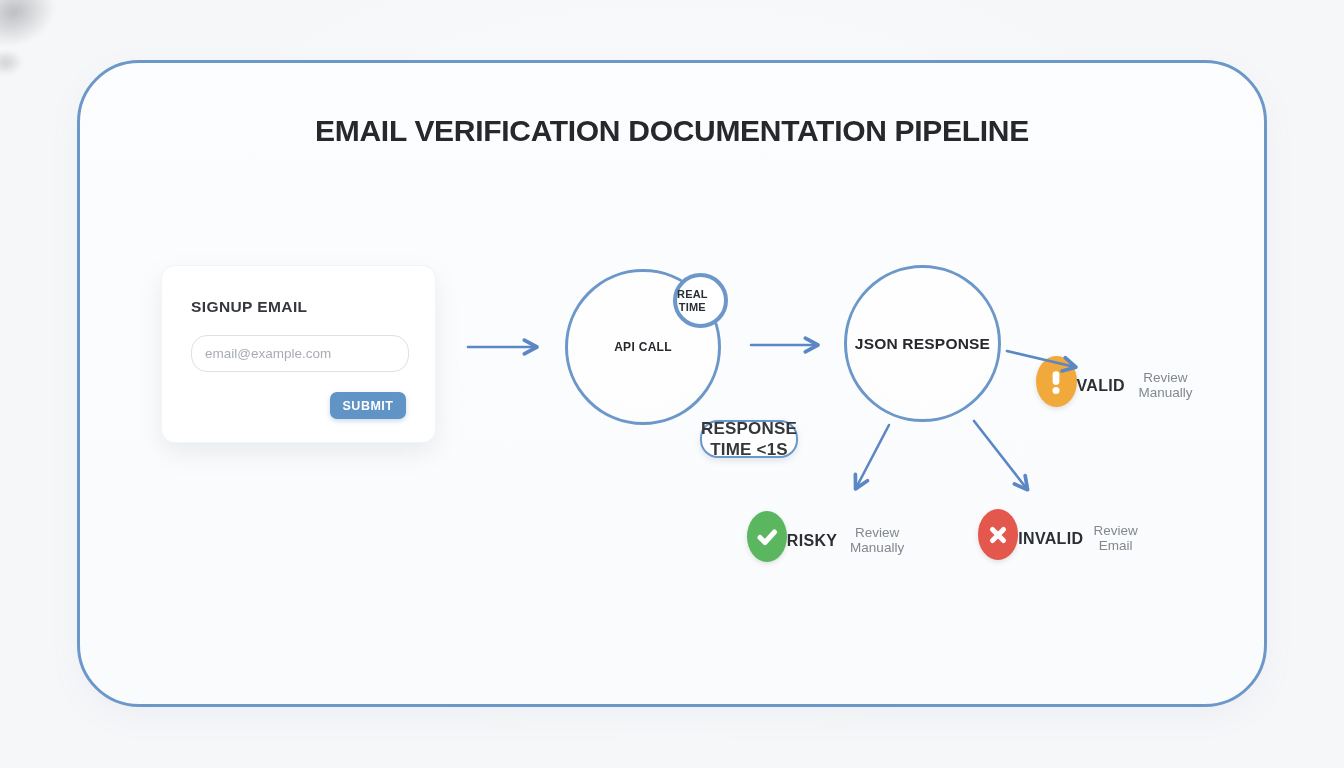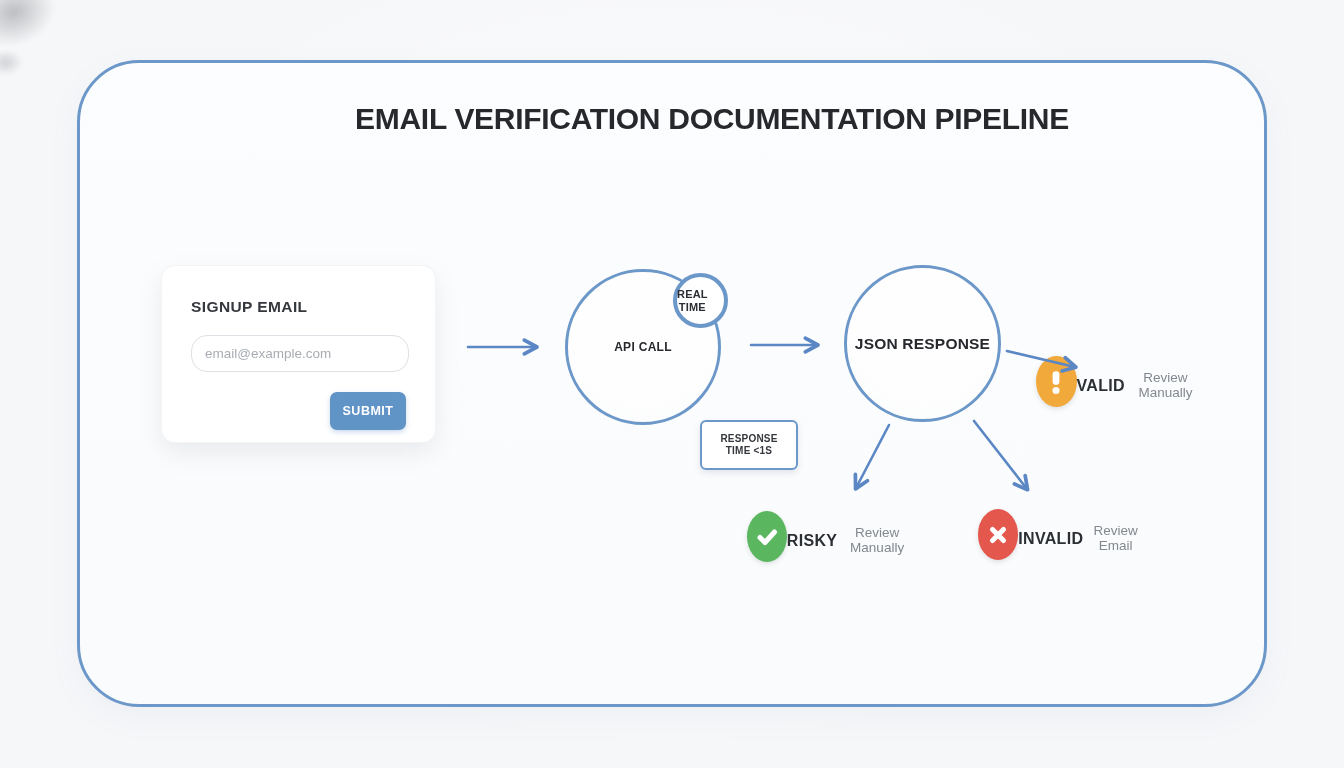--- a/index.html
+++ b/index.html
@@ -36,25 +36,24 @@
     filter:blur(2px);opacity:.5;pointer-events:none;
   }
   .panel{
     position:absolute;left:77px;top:60px;width:1190px;height:647px;
     border:3px solid var(--outline-blue);
     border-radius:62px;
     background:linear-gradient(180deg,#FCFDFE 0%, #FAFBFC 100%);
     box-shadow:0 10px 30px rgba(120,140,170,.07);
   }
   .page-title{
-    position:absolute;left:77px;top:102px;width:1190px;
+    position:absolute;left:77px;top:114px;width:1190px;
     text-align:center;
     font-size:30px;font-weight:bold;letter-spacing:-.3px;
     color:#26282C;
-    margin-left:40px;
   }
   
   .form-card{
     position:absolute;left:161px;top:265px;width:275px;height:178px;
     background:#ffffff;border-radius:14px;
     border:1px solid rgba(140,150,165,.10);
     box-shadow:0 10px 24px rgba(100,112,135,.12);
     padding:32px 29px 0 29px;
   }
   .form-heading{
@@ -63,21 +62,21 @@
   .email-input{
     margin-top:19px;width:218px;height:37px;
     border:1px solid #DDE0E4;border-radius:16px;
     padding:0 13px;font-size:13.5px;color:#4a4e55;
     font-family:"Liberation Sans", sans-serif;
     background:#fff;outline:none;display:block;
   }
   .email-input::placeholder{color:#A8ACB3;}
   .submit-btn{
     position:absolute;right:29px;top:126px;
-    width:76px;height:38px;border:none;border-radius:7px;
+    width:76px;height:27px;border:none;border-radius:7px;
     background:var(--submit-button);color:#fff;
     font-size:12.5px;font-weight:bold;letter-spacing:.5px;
     font-family:"Liberation Sans", sans-serif;
     box-shadow:0 2px 5px rgba(96,147,198,.35);
     cursor:pointer;
   }
   
   .node-circle{
     position:absolute;border-radius:50%;
     border:3px solid var(--outline-blue);
@@ -88,25 +87,25 @@
   .node-api{left:565px;top:269px;width:156px;height:156px;font-size:12px;letter-spacing:.3px;}
   .node-json{left:844px;top:265px;width:157px;height:157px;font-size:15.5px;letter-spacing:.2px;}
   .badge{
     position:absolute;left:673px;top:273px;width:55px;height:55px;
     border-radius:50%;border:4px solid var(--outline-blue);
     background:#fff;display:flex;align-items:center;justify-content:flex-start;
     text-align:center;font-size:11px;font-weight:bold;line-height:1.18;
     color:#2B2E33;letter-spacing:.2px;z-index:3;
   }
   .note-box{
-    position:absolute;left:700px;top:420px;width:98px;height:50px;
-    border:2px solid var(--outline-blue);border-radius:6px;
+    position:absolute;left:700px;top:420px;width:98px;height:38px;
+    border:2px solid var(--outline-blue);border-radius:18px;
     background:#fff;box-shadow:0 3px 6px rgba(110,130,160,.18);
     display:flex;align-items:center;justify-content:center;
-    text-align:center;font-size:10px;font-weight:bold;line-height:1.25;
+    text-align:center;font-size:17px;font-weight:bold;line-height:1.25;
     color:#34373C;letter-spacing:.2px;
   }
   .twoline span{display:block;}
   
   .arrows{position:absolute;left:0;top:0;width:1344px;height:768px;pointer-events:none;z-index:2;}
   
   .outcome{
     position:absolute;width:170px;
     display:flex;flex-direction:row;align-items:center;text-align:center;
   }

